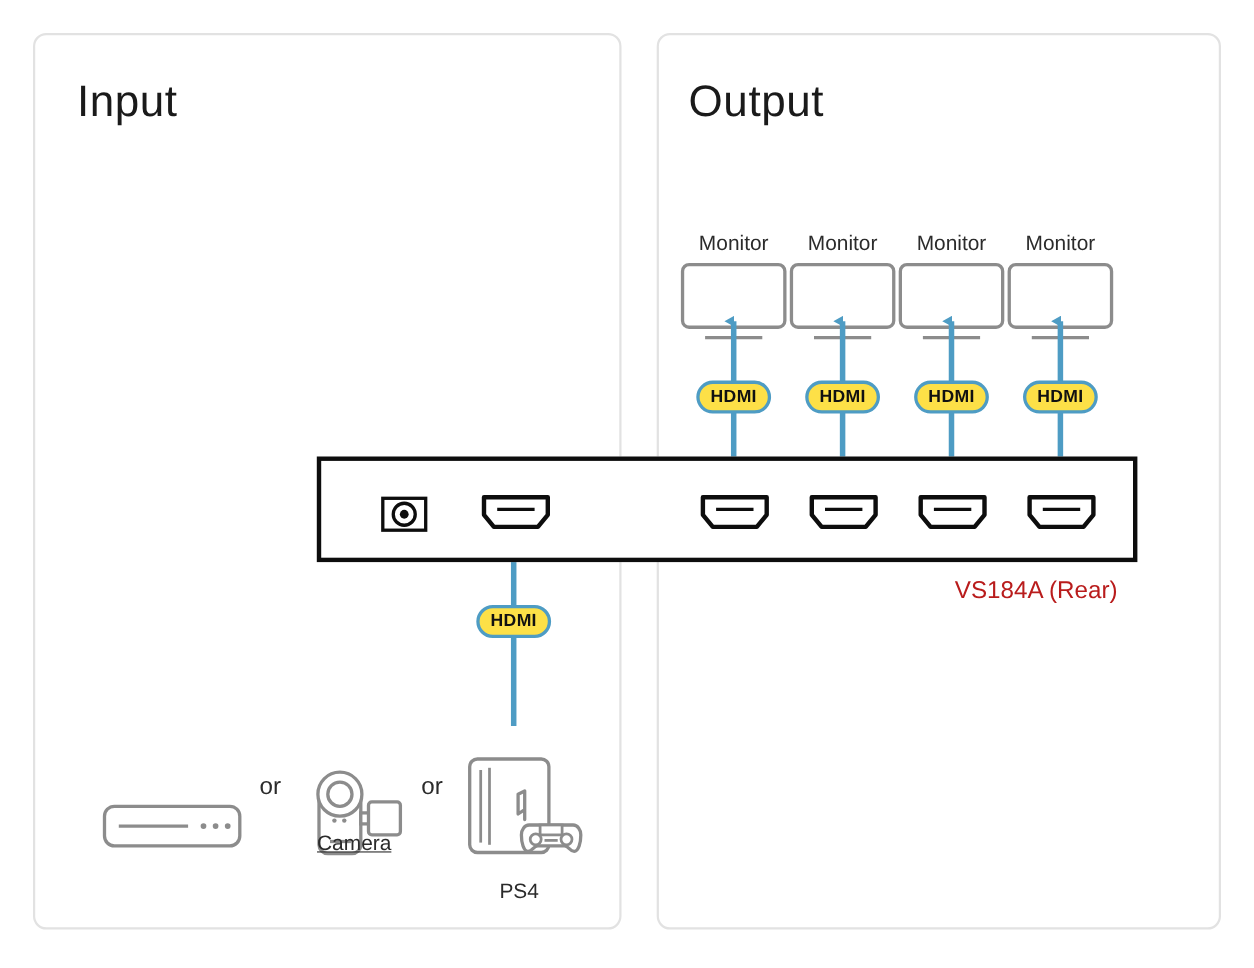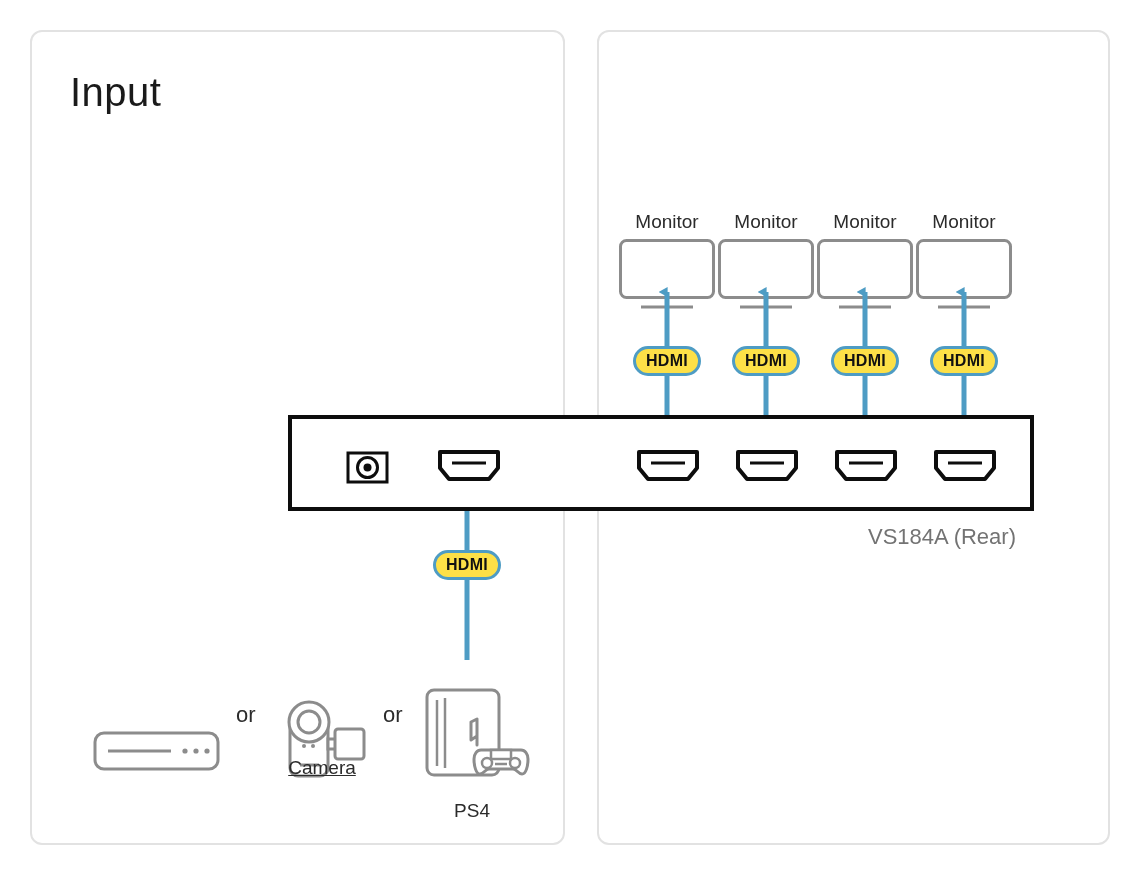--- a/index.html
+++ b/index.html
@@ -84,21 +84,21 @@
     height: 96px;
     border: 4px solid #0d0d0d;
     background: #ffffff;
     box-sizing: border-box;
   }
   #device-caption {
     position: absolute;
     left: 868px;
     top: 524px;
     font-size: 22px;
-    color: #737373;
+    color: #b91c1c;
     white-space: nowrap;
   }
 
   
   .dev-label {
     position: absolute;
     font-size: 19px;
     color: #2b2b2b;
     white-space: nowrap;
     text-align: center;
@@ -113,20 +113,21 @@
 </style>
 </head>
 <body>
 
 <div id="stage">
 
   <div class="panel" id="panel-input"></div>
   <div class="panel" id="panel-output"></div>
 
   <div class="panel-title" id="title-input">Input</div>
+  <div class="panel-title" id="title-output">Output</div>
 
   <div class="node" style="left:619px; top:203px;">
     <div class="monitor-label">Monitor</div>
     <svg class="monitor" viewBox="0 0 96 72">
       <rect x="1.5" y="1.5" width="93" height="57" rx="6" ry="6" fill="#fff" stroke="#8c8c8c" stroke-width="3"></rect>
       <line x1="48" y1="59" x2="48" y2="67" stroke="#8c8c8c" stroke-width="3"></line>
       <line x1="22" y1="68" x2="74" y2="68" stroke="#8c8c8c" stroke-width="3"></line>
     </svg>
   </div>
 

